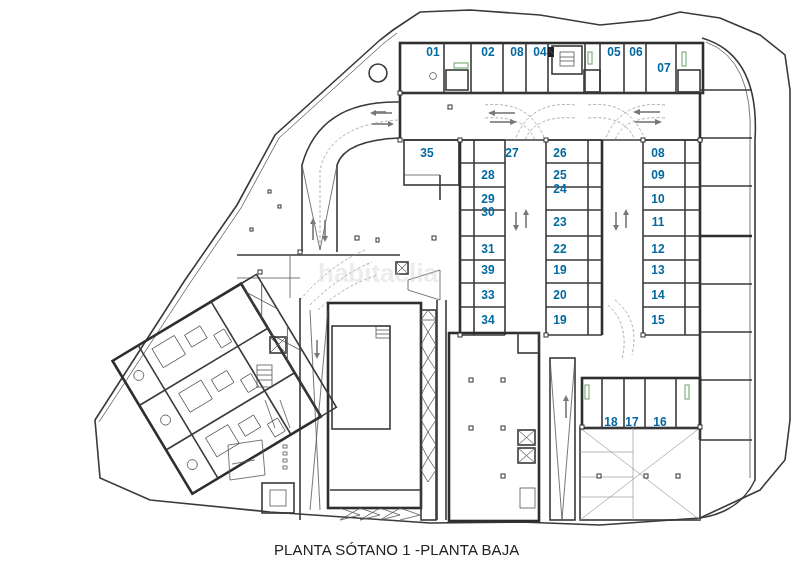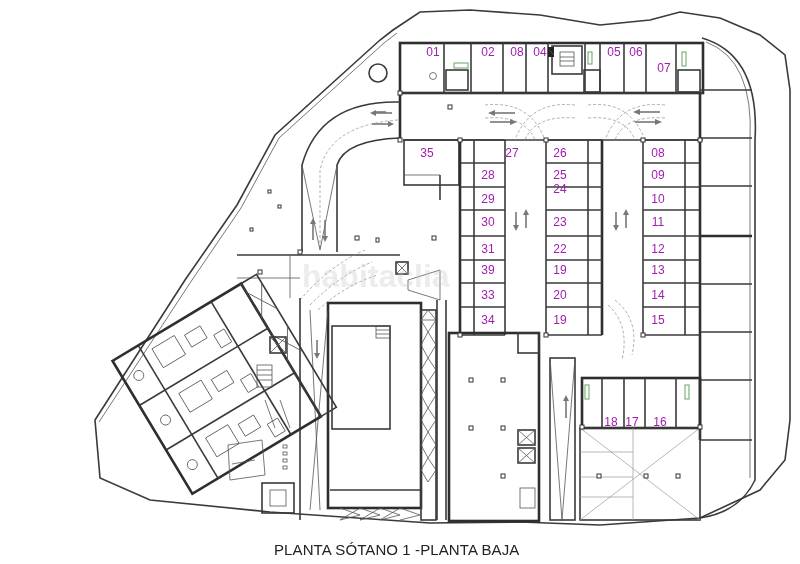--- a/index.html
+++ b/index.html
@@ -7,23 +7,23 @@
   #plan { position:absolute; left:0; top:0; width:800px; height:564px; }
   .wall { fill:none; stroke:#3a3a3a; stroke-width:1.6; }
   .wall-thick { fill:none; stroke:#2e2e2e; stroke-width:2.6; }
   .thin { fill:none; stroke:#555; stroke-width:0.8; }
   .light { fill:none; stroke:#9a9a9a; stroke-width:0.7; }
   .dash { fill:none; stroke:#8d8d8d; stroke-width:0.7; stroke-dasharray:3 2; }
   .col { fill:#fff; stroke:#333; stroke-width:1; }
   .green { fill:none; stroke:#7fb37f; stroke-width:1.2; }
   .arrow { fill:none; stroke:#777; stroke-width:1.6; }
   .arrowhead { fill:#777; }
-  .unit-label { position:absolute; font-size:12px; color:#a21caf; font-family:"Liberation Sans", sans-serif; transform:translate(-50%,-50%); white-space:nowrap; }
+  .unit-label { position:absolute; font-size:12px; color:#0369a1; font-family:"Liberation Sans", sans-serif; transform:translate(-50%,-50%); white-space:nowrap;font-weight:bold; }
   .caption { position:absolute; left:274px; top:549px; font-size:15px; color:#222; letter-spacing:0.1px; transform:translateY(-50%); white-space:nowrap; }
-  .watermark { position:absolute; left:302px; top:258px; font-size:32px; color:rgba(200,200,200,0.35); font-weight:bold; transform:rotate(0deg); pointer-events:none; }
+  .watermark { position:absolute; left:318px; top:258px; font-size:26px; color:rgba(200,200,200,0.35); font-weight:bold; transform:rotate(0deg); pointer-events:none; }
 </style>
 </head>
 <body>
 
 <svg id="plan" viewBox="0 0 800 564" xmlns="http://www.w3.org/2000/svg">
 
   <g>
     <polyline class="wall" points="393,30 380,40 275,135 237,205 185,280 95,420 100,478 150,500 270,512 430,523 520,522 600,525 700,518 760,490 785,460 790,420 790,90 785,55 760,35 720,18 680,12 650,20 600,25 540,15 470,10 420,12 393,30"></polyline>
     <polyline class="thin" points="397,33 384,43 279,138 241,208 190,283 99,422"></polyline>
     <path class="wall" d="M702,38 Q760,55 755,140 L755,480 Q740,512 700,518"></path>
@@ -334,21 +334,21 @@
 <span class="unit-label" style="left:517px;top:52px">08</span>
 <span class="unit-label" style="left:540px;top:52px">04</span>
 <span class="unit-label" style="left:614px;top:52px">05</span>
 <span class="unit-label" style="left:636px;top:52px">06</span>
 <span class="unit-label" style="left:664px;top:68px">07</span>
 
 <span class="unit-label" style="left:427px;top:153px">35</span>
 <span class="unit-label" style="left:512px;top:153px">27</span>
 <span class="unit-label" style="left:488px;top:175px">28</span>
 <span class="unit-label" style="left:488px;top:199px">29</span>
-<span class="unit-label" style="left:488px;top:222px">30</span>
+<span class="unit-label" style="left:488px;top:212px">30</span>
 <span class="unit-label" style="left:488px;top:249px">31</span>
 <span class="unit-label" style="left:488px;top:270px">39</span>
 <span class="unit-label" style="left:488px;top:295px">33</span>
 <span class="unit-label" style="left:488px;top:320px">34</span>
 
 <span class="unit-label" style="left:560px;top:153px">26</span>
 <span class="unit-label" style="left:560px;top:175px">25</span>
 <span class="unit-label" style="left:560px;top:189px">24</span>
 <span class="unit-label" style="left:560px;top:222px">23</span>
 <span class="unit-label" style="left:560px;top:249px">22</span>

